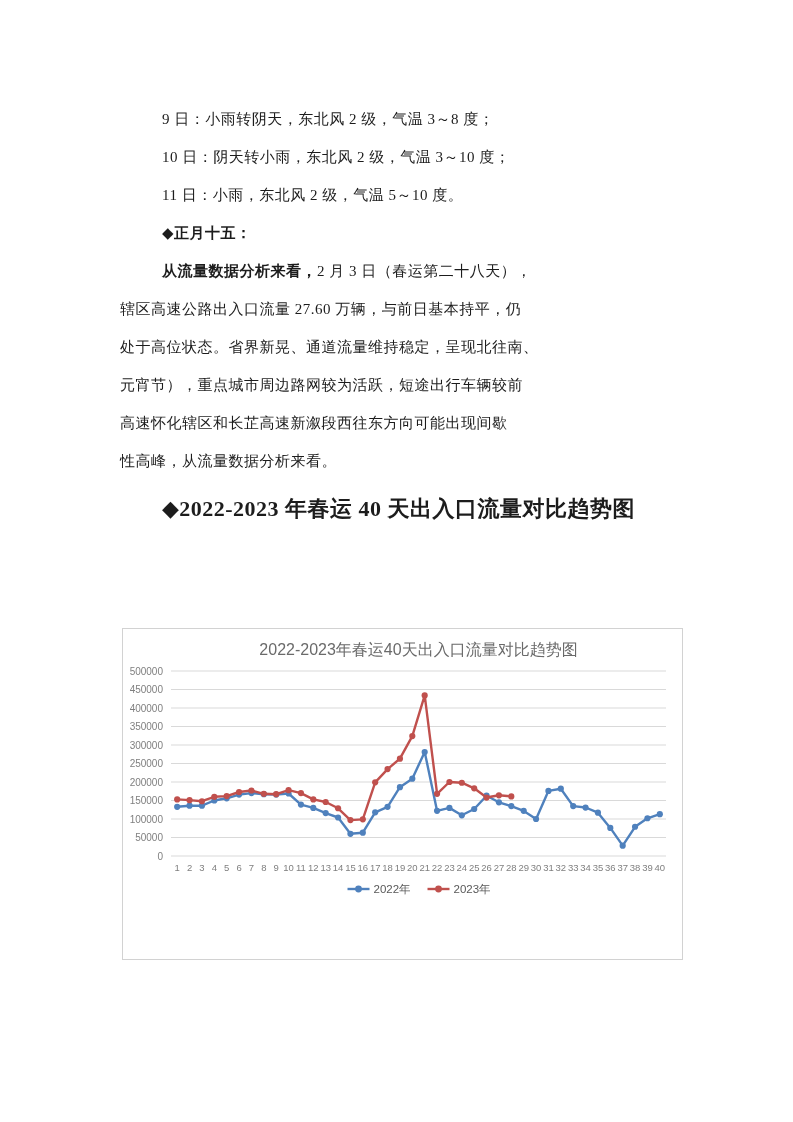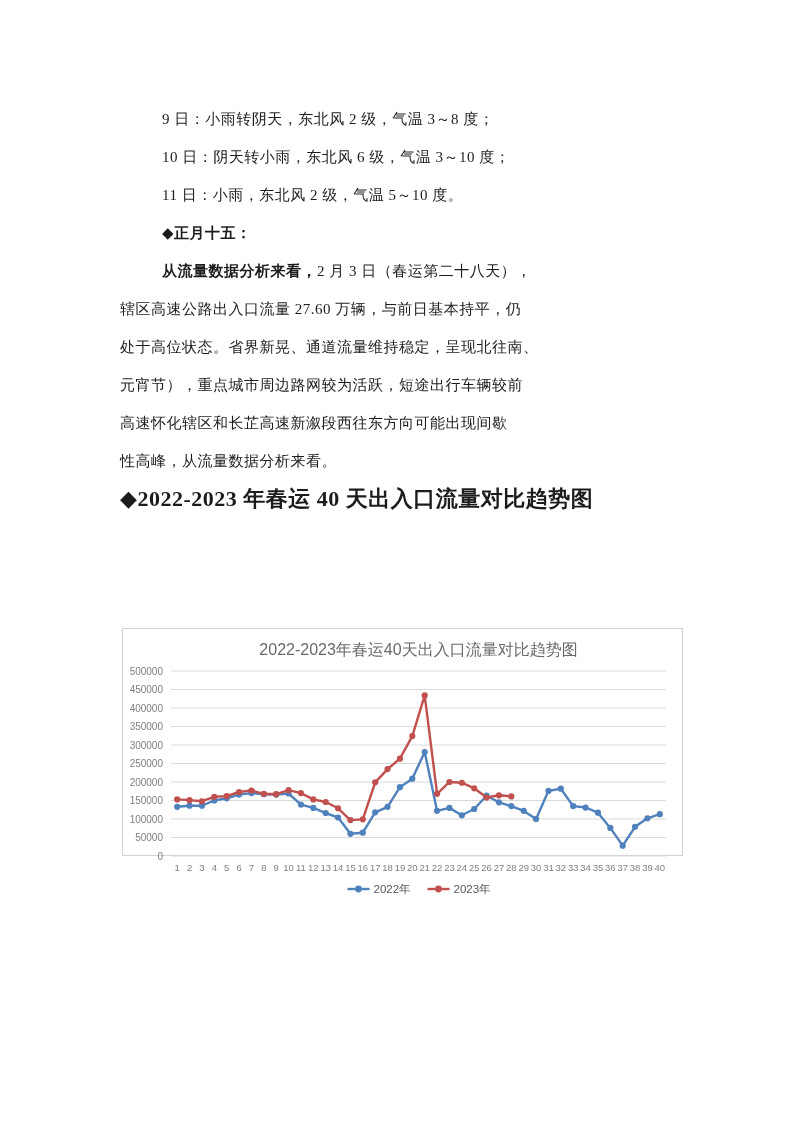--- a/index.html
+++ b/index.html
@@ -17,45 +17,46 @@
     left:120px;top:100px;width:557px;
   }
   .line{
     font-size:15px;
     line-height:38px;
     white-space:nowrap;
     letter-spacing:0.5px;
   }
   .line.indent{padding-left:42px;}
   .line.center{
+    text-align:center;
     padding-left:0;
     white-space:normal;
     font-size:22px;
     line-height:34px;
-    margin-top:2px;
+    margin-top:12px;
   }
   .line b{font-weight:bold;}
   .chart-box{
     position:absolute;
     left:122px;top:628px;
-    width:561px;height:228px;
+    width:561px;height:332px;
     border:1px solid #d2d2d2;
     background:#ffffff;
     box-sizing:border-box;
   }
   .chart-box svg{display:block;}
   .chart-font{font-family:"Liberation Sans","DejaVu Sans",sans-serif;}
 </style>
 </head>
 <body>
 
 <div class="page">
   <div class="content">
       <div class="line indent">9 日：小雨转阴天，东北风 2 级，气温 3～8 度；</div>
-      <div class="line indent">10 日：阴天转小雨，东北风 6 级，气温 3～10 度；</div>
+      <div class="line indent">10 日：阴天转小雨，东北风 2 级，气温 3～10 度；</div>
       <div class="line indent">11 日：小雨，东北风 2 级，气温 5～10 度。</div>
       <div class="line indent"><b>◆正月十五：</b></div>
       <div class="line indent"><b>从流量数据分析来看，</b>2 月 3 日（春运第二十八天），</div>
       <div class="line">辖区高速公路出入口流量 27.60 万辆，与前日基本持平，仍</div>
       <div class="line">处于高位状态。省界新晃、通道流量维持稳定，呈现北往南、</div>
       <div class="line">元宵节），重点城市周边路网较为活跃，短途出行车辆较前</div>
       <div class="line">高速怀化辖区和长芷高速新溆段西往东方向可能出现间歇</div>
       <div class="line">性高峰，从流量数据分析来看。</div>
       <div class="line center"><b>◆2022-2023 年春运 40 天出入口流量对比趋势图</b></div>
     </div>

